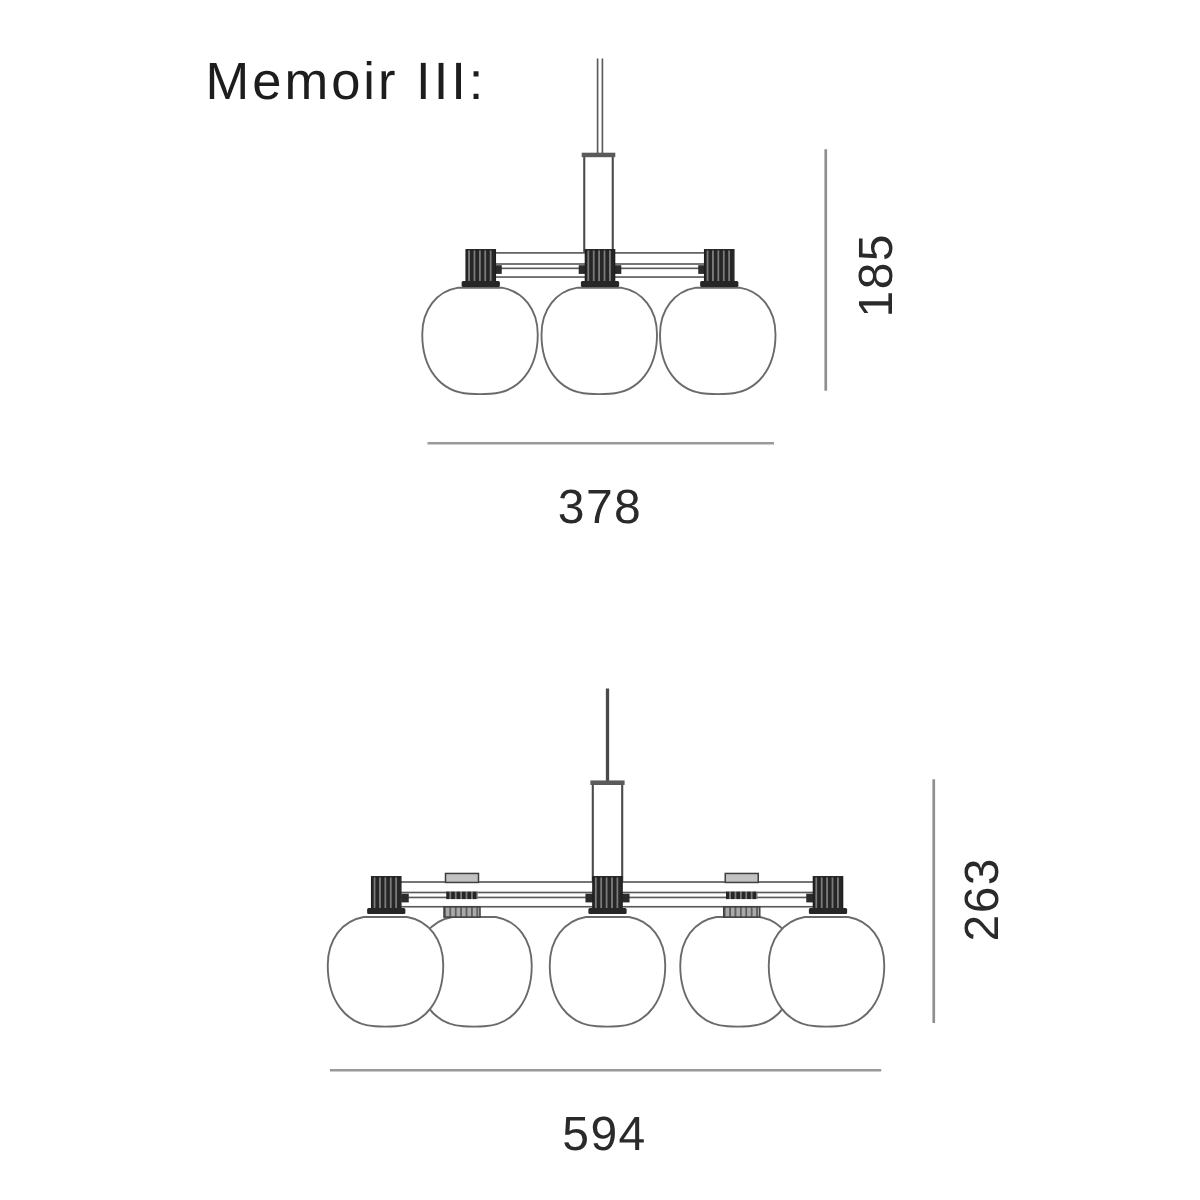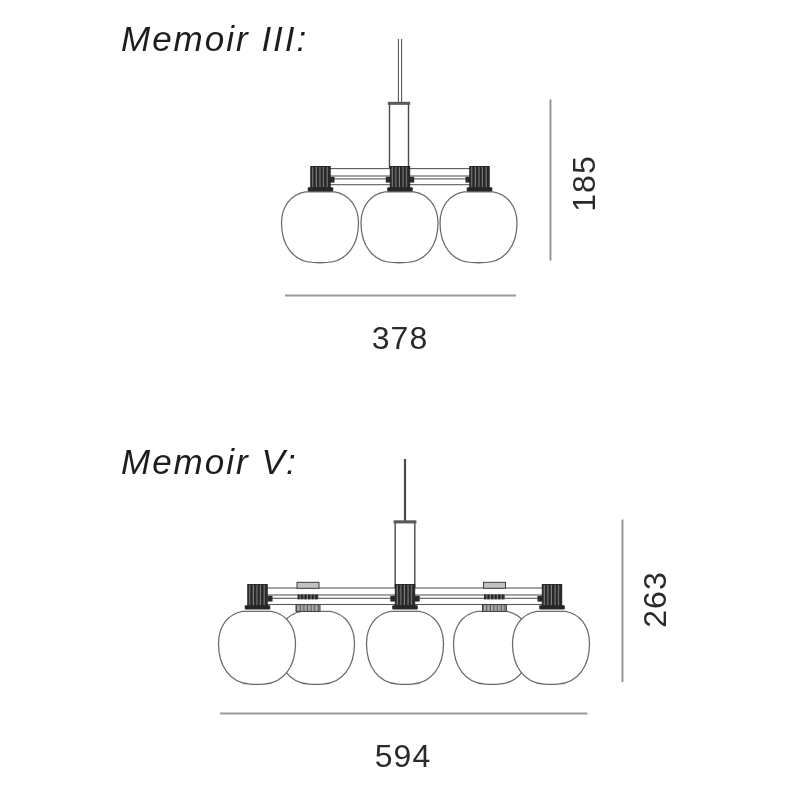--- a/index.html
+++ b/index.html
@@ -1,31 +1,30 @@
 <!DOCTYPE html>
 <html><head>
 <meta charset="utf-8">
 <style>
   html,body{margin:0;padding:0;background:#ffffff;}
   .stage{position:relative;width:800px;height:800px;background:#ffffff;overflow:hidden;
          font-family:"Liberation Sans",sans-serif;}
-  .title{position:absolute;margin:0;font-weight:500;font-size:35px;line-height:1;
-         letter-spacing:2px;color:#1d1d1d;white-space:nowrap;font-style:italic;}
+  .title{position:absolute;margin:16px;font-weight:500;font-size:35px;line-height:1;
+         letter-spacing:2px;color:#1d1d1d;white-space:nowrap;}
   .title-iii{left:121px;top:21px;}
   .title-v{left:121px;top:444px;}
   .diagram{position:absolute;left:0;top:0;}
   .dim-text{font-family:"Liberation Sans",sans-serif;font-size:32px;fill:#2a2a2a;letter-spacing:1px;}
 </style>
 </head>
 <body>
 
 <div class="stage">
 
   <h2 class="title title-iii">Memoir III:</h2>
-  <h2 class="title title-v">Memoir V:</h2>
 
   <svg class="diagram" width="800" height="800" viewBox="0 0 800 800" xmlns="http://www.w3.org/2000/svg">
 
     <defs>
       <path id="globe" d="M -14.5 0.8
                C -29 3.2 -38.5 15.5 -38.5 32
                C -38.5 54 -27 70.5 -7 71.5
                Q 0 72 7 71.5
                C 27 70.5 38.5 54 38.5 32
                C 38.5 15.5 29 3.2 14.5 0.8

